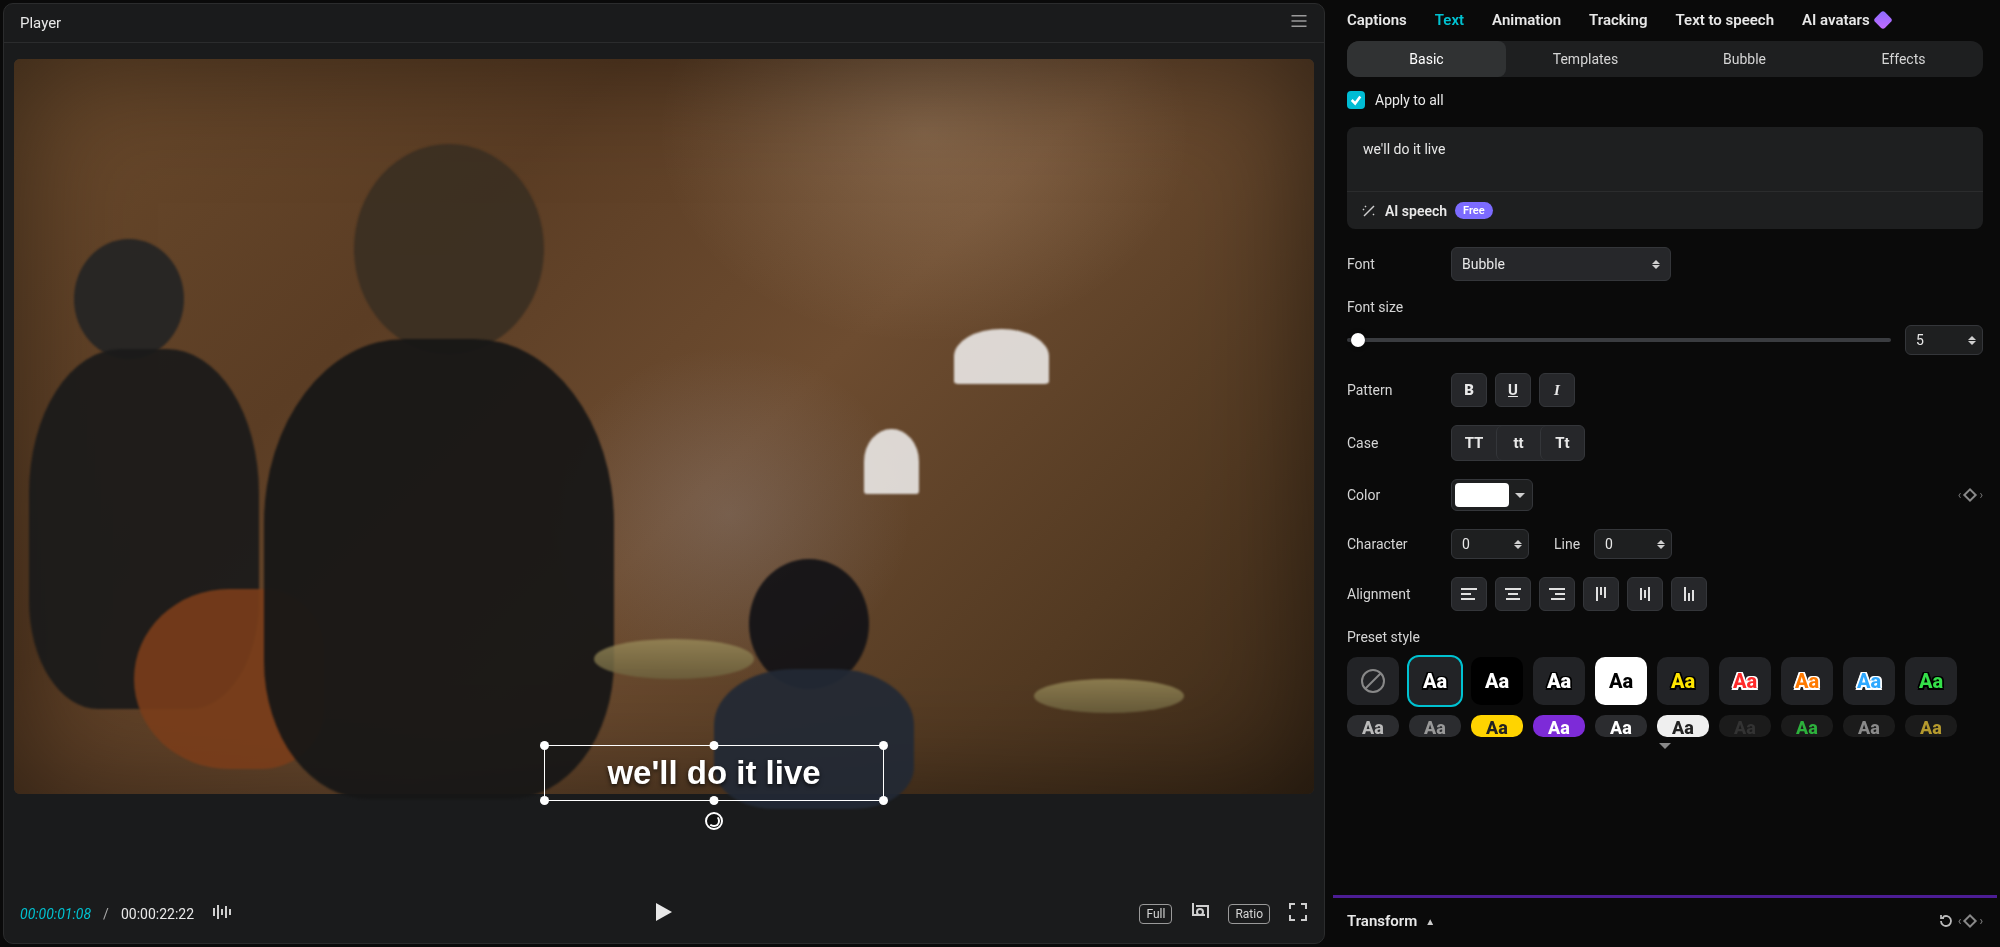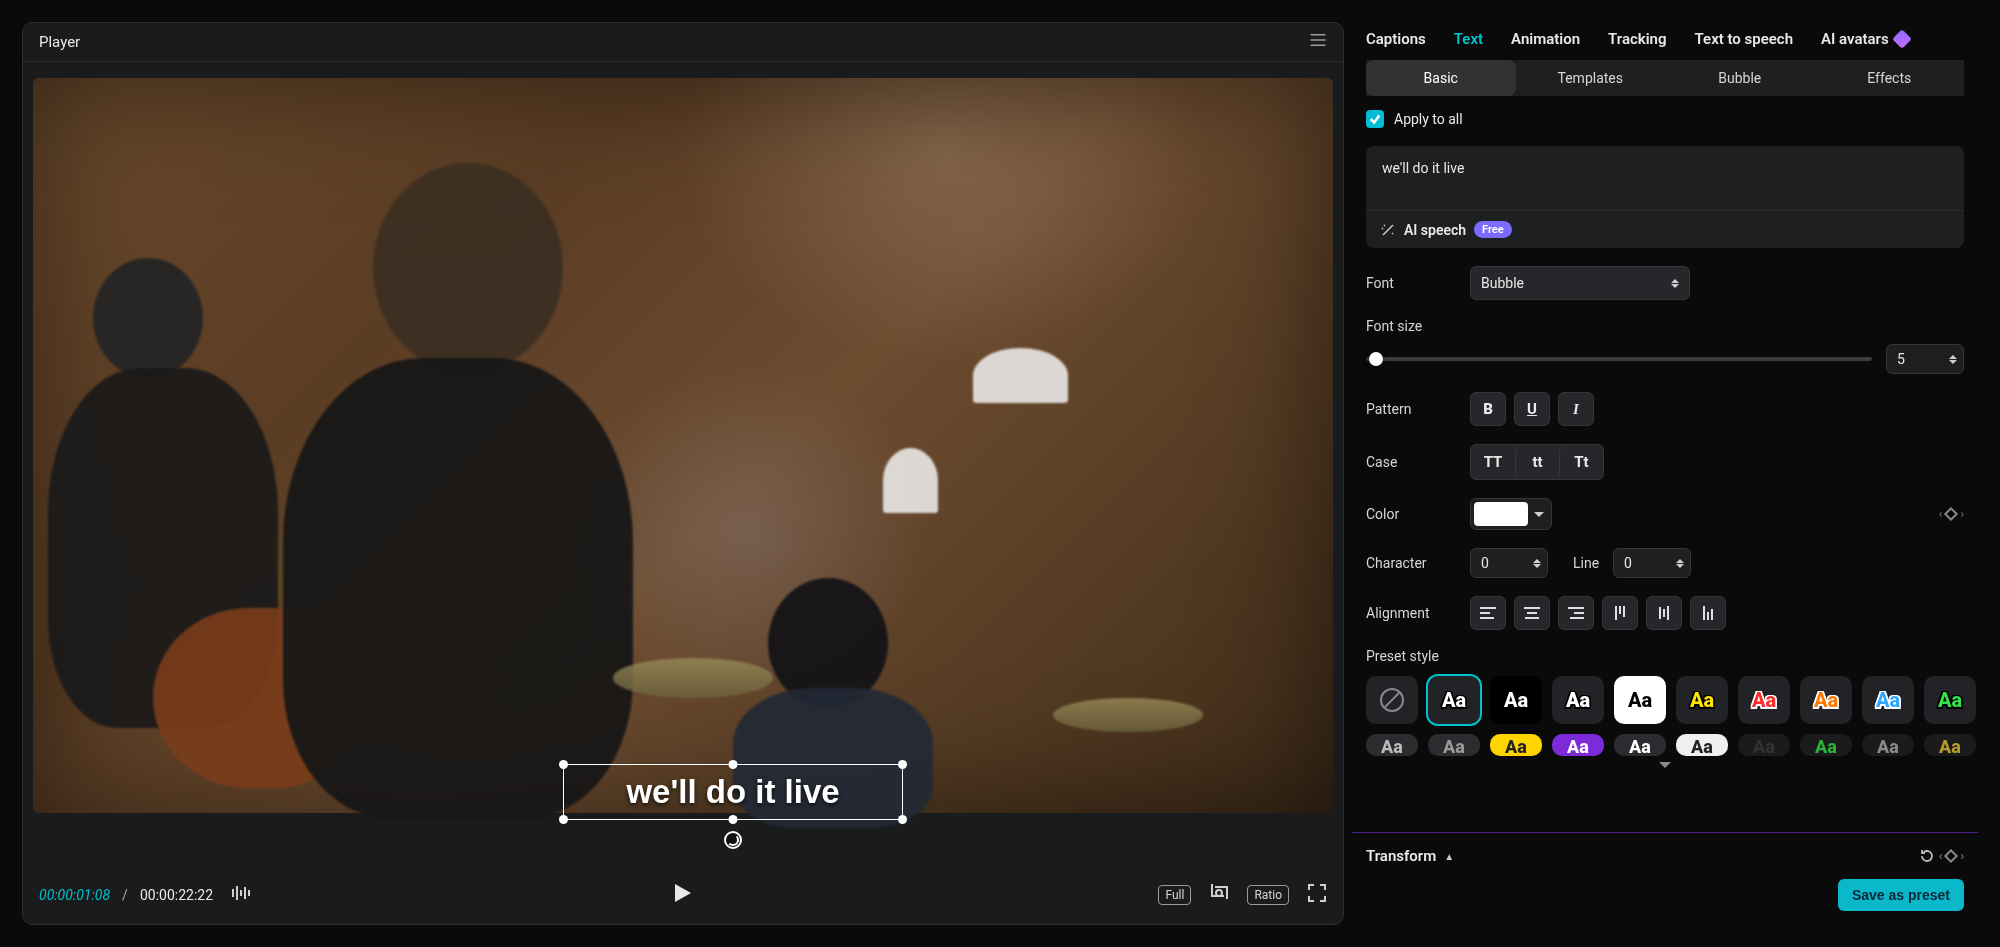--- a/index.html
+++ b/index.html
@@ -9,21 +9,21 @@
     background: #0a0a0a;
     color: #e8e8e8;
     font-size: 13px;
     overflow: hidden;
   }
   .app {
     display: flex;
     width: 2000px;
     height: 947px;
     gap: 8px;
-    padding: 22px;
+    padding: 3px;
   }
 
   
   .player-panel {
     flex: 0 0 1322px;
     background: #1a1b1c;
     border: 1px solid #2b2c2d;
     border-radius: 10px;
     display: flex;
     flex-direction: column;
@@ -141,21 +141,21 @@
     padding: 8px 14px 12px 14px;
     font-size:15px; font-weight:600;
     color:#e8e8e8;
   }
   .top-tabs .tab { cursor:pointer; display:flex; align-items:center; gap:6px;}
   .top-tabs .tab.active { color:#00c2d1; }
   .gem{width:14px;height:14px;background:linear-gradient(135deg,#8a6bff,#c56bff);transform:rotate(45deg);border-radius:3px;}
 
   .sub-tabs {
     margin: 0 14px;
-    display:flex; background:#1e1f20; border-radius:0; overflow:hidden;
+    display:flex; background:#1e1f20; border-radius:12px; overflow:hidden;
   }
   .sub-tabs .stab {
     flex:1; text-align:center; padding:10px 0; font-size:14px;
     color:#d5d5d5; cursor:pointer;
   }
   .sub-tabs .stab.active { background:#303233; color:#fff; border-radius:8px;}
 
   .panel-body {
     flex:1; padding: 14px; overflow:hidden;
     display:flex; flex-direction:column; gap:18px;
@@ -262,21 +262,21 @@
   .preset.none svg{stroke:#888;}
   .preset.selected{outline:2px solid #00c2d1;outline-offset:0;}
   .preset.row2{height:22px;overflow:hidden;align-items:flex-start;padding-top:2px;font-size:18px;}
   .more-caret{
     width:0;height:0;border-left:6px solid transparent;border-right:6px solid transparent;border-top:6px solid #888;
     margin:2px auto;
   }
 
   .transform-bar{
     display:flex;align-items:center;padding:14px;gap:8px;
-    border-top:1px solid #4c1d95;
+    border-top:3px solid #4c1d95;
     font-size:15px;font-weight:600;
   }
   .transform-bar .mini-nav{margin-left:auto;}
   .reset-icn{width:16px;height:16px;}
 
   .footer{
     display:flex;justify-content:flex-end;padding:0 14px 14px 0;
   }
   .save-btn{
     background:#0bb8c9;color:#08273a;font-weight:600;
@@ -581,17 +581,14 @@
         <svg class="reset-icn" viewBox="0 0 16 16" fill="none" stroke="#bbb" stroke-width="1.8">
           <path d="M3 8a5 5 0 1 0 2-4"></path>
             <polyline points="3,2 3,5 6,5"></polyline>
         </svg>
         <span class="chev">‹</span>
         <span class="diamond"></span>
         <span class="chev">›</span>
       </div>
     </div>
 
-    <div class="footer">
-      <button class="save-btn">Save as preset</button>
-    </div>
   </div>
 </div>
 
 </body></html>

